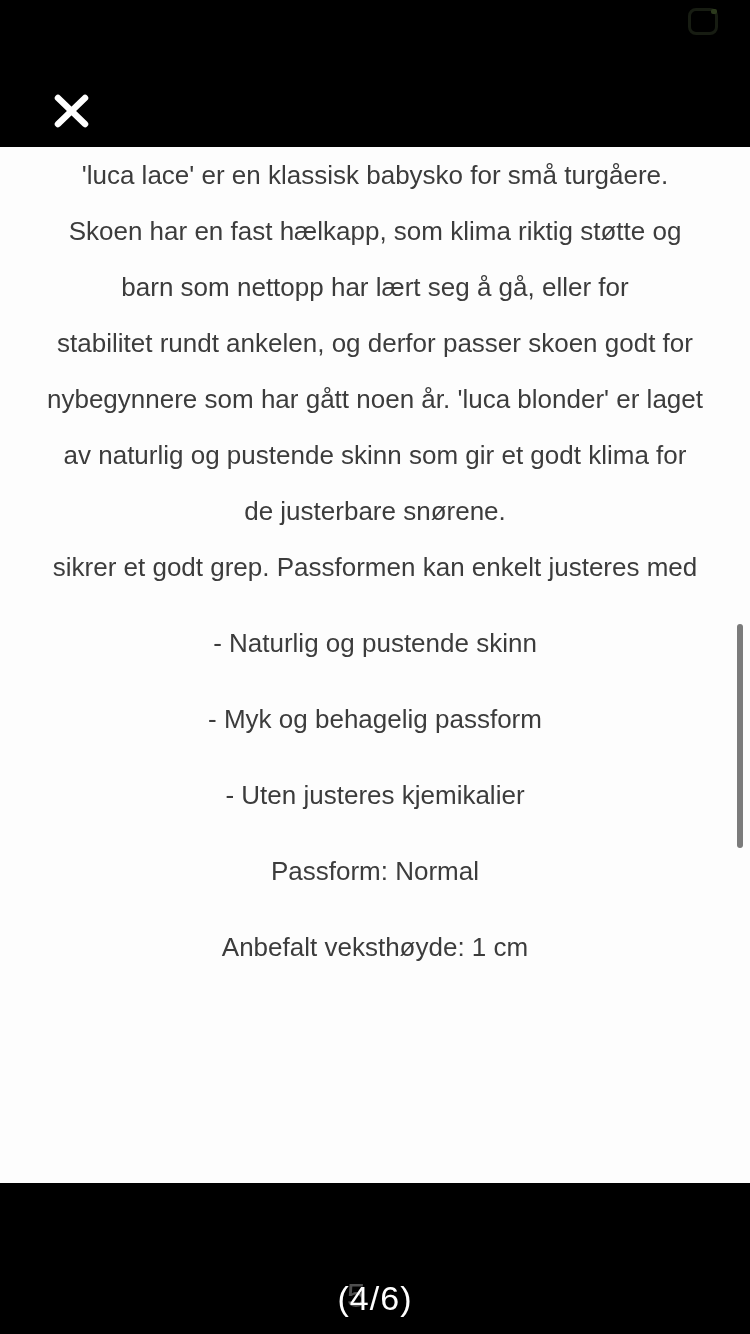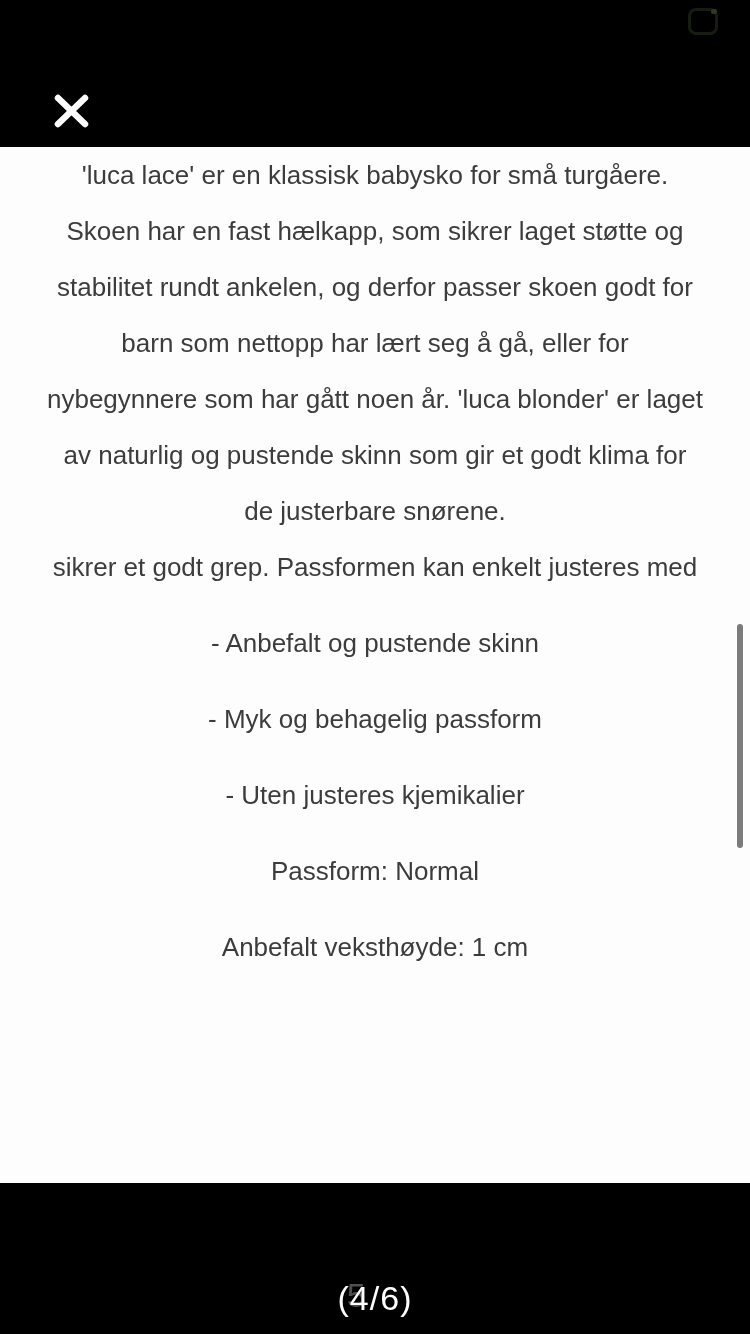--- a/index.html
+++ b/index.html
@@ -98,30 +98,30 @@
   <div class="corner-icon">
     <div class="dot"></div>
   </div>
 </div>
 
 <div class="panel">
   <div class="panel-inner">
 
     <div class="para-block">
       <div class="txt">'luca lace' er en klassisk babysko for små turgåere.</div>
-      <div class="txt">Skoen har en fast hælkapp, som sikrer laget støtte og</div>
+      <div class="txt">Skoen har en fast hælkapp, som klima riktig støtte og</div>
+      <div class="txt">barn som nettopp har lært seg å gå, eller for</div>
       <div class="txt">stabilitet rundt ankelen, og derfor passer skoen godt for</div>
-      <div class="txt">barn som nettopp har lært seg å gå, eller for</div>
       <div class="txt">nybegynnere som har gått noen år. 'luca blonder' er laget</div>
       <div class="txt">av naturlig og pustende skinn som gir et godt klima for</div>
       <div class="txt">de justerbare snørene.</div>
       <div class="txt">sikrer et godt grep. Passformen kan enkelt justeres med</div>
     </div>
 
-    <div class="txt row">- Anbefalt og pustende skinn</div>
+    <div class="txt row">- Naturlig og pustende skinn</div>
     <div class="txt row">- Myk og behagelig passform</div>
     <div class="txt row">- Uten justeres kjemikalier</div>
 
     <div class="txt row">Passform: Normal</div>
     <div class="txt row-last">Anbefalt veksthøyde: 1 cm</div>
   </div>
 
   <div class="scrollbar-thumb"></div>
 </div>
 

